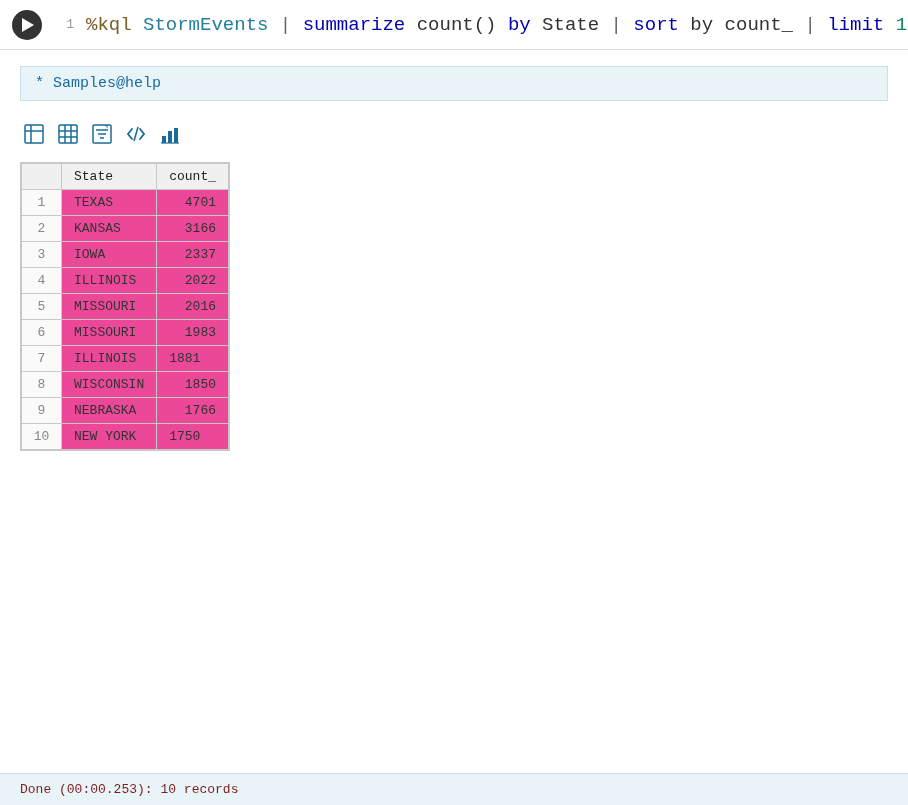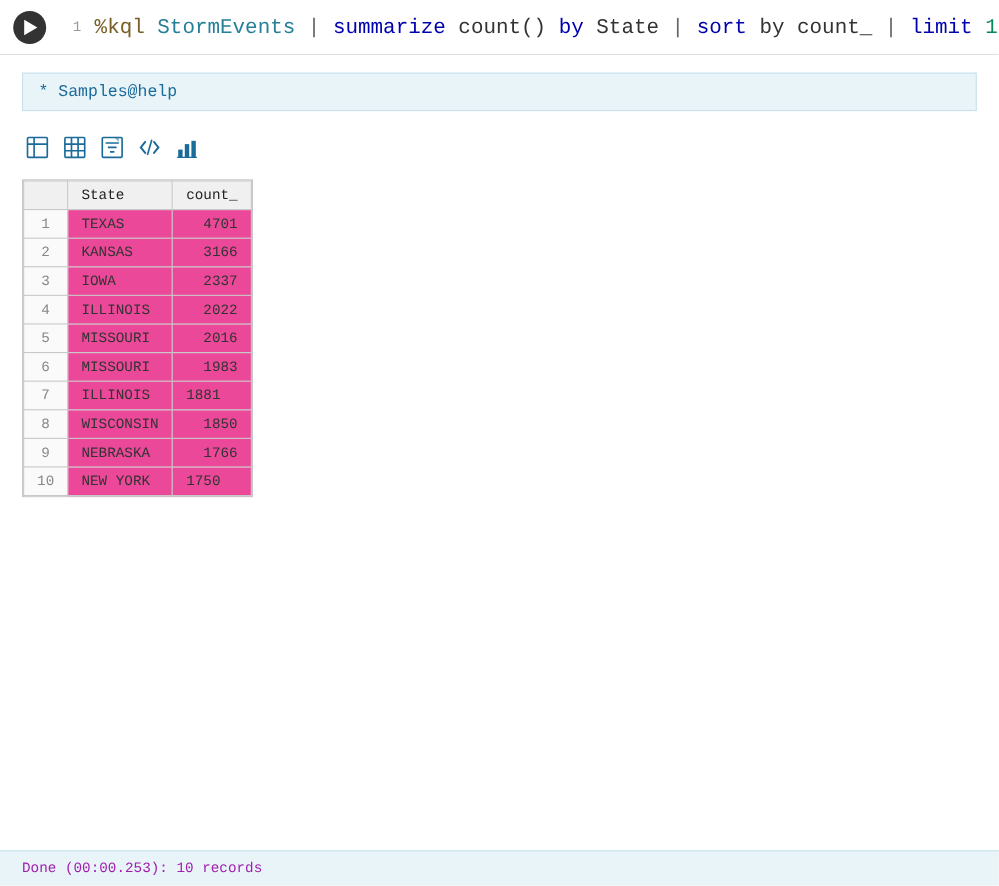--- a/index.html
+++ b/index.html
@@ -131,21 +131,21 @@
     
     .status-bar {
       position: absolute;
       bottom: 0;
       left: 0;
       right: 0;
       background: #e8f4f8;
       border-top: 1px solid #c8e0eb;
       padding: 8px 20px;
       font-size: 13px;
-      color: #a21caf;
+      color: #7f1d1d;
       font-family: 'Consolas', 'Courier New', monospace;
     }
   </style>
 </head>
 <body>
 
 
 
 
 <div class="query-bar">

